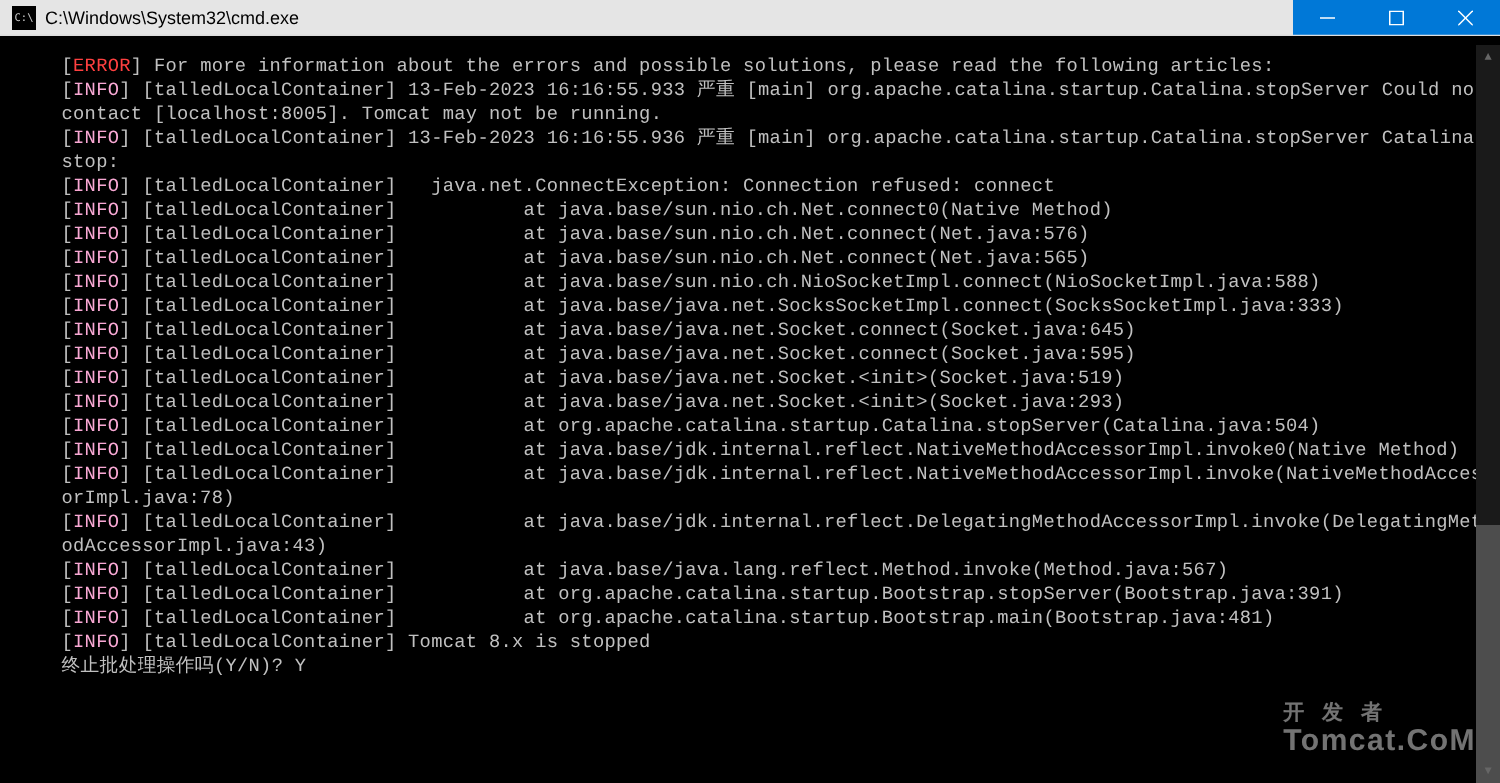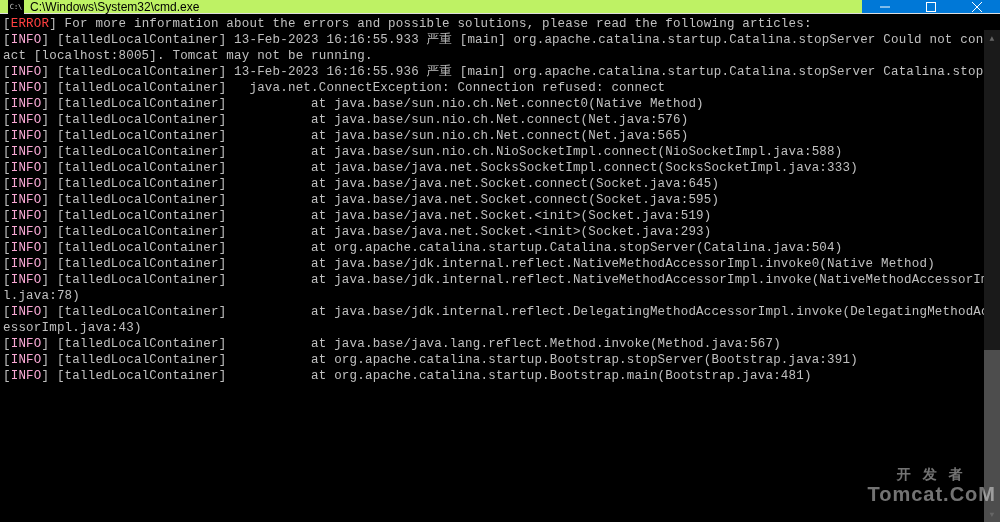--- a/index.html
+++ b/index.html
@@ -10,22 +10,22 @@
     body {
       width: 1000px;
       height: 522px;
       font-family: Consolas, 'Courier New', monospace;
       font-size: 13px;
       background: #000;
       overflow: hidden;
       position: relative;
     }
     .titlebar {
-      height: 14px;
-      background: #bef264;
+      height: 24px;
+      background: #e5e5e5;
       display: flex;
       align-items: center;
       padding: 0 8px;
       border-bottom: 1px solid #ddd;
     }
     .titlebar-icon {
       width: 16px;
       height: 16px;
       background: #000;
       margin-right: 6px;
@@ -68,44 +68,45 @@
     }
     .controls-bg {
       background: #0078d7;
       display: flex;
       height: 100%;
       margin-right: -8px;
     }
     .terminal {
       background: #000;
       color: #c0c0c0;
-      padding: 2px 3px;
+      padding: 12px 3px;
       height: calc(522px - 30px);
       overflow: hidden;
       line-height: 16px;
       position: relative;
       font-size: 12.5px;
       letter-spacing: 0.2px;
+      margin-left: 38px;
     }
     .line {
       white-space: pre-wrap;
       word-break: break-all;
     }
     .error-tag { color: #ff4040; }
     .info-tag { color: #f9a8d4; }
     .bracket { color: #c0c0c0; }
     .watermark {
       position: absolute;
-      right: 4px;
+      right: 16px;
       bottom: 18px;
       color: rgba(255,255,255,0.45);
       font-family: Arial, sans-serif;
       font-size: 20px;
       font-weight: bold;
-      text-align: center;
+      text-align: left;
       line-height: 20px;
       pointer-events: none;
       letter-spacing: 1px;
     }
     .watermark .line1 { font-size: 14px; letter-spacing: 4px;}
     .cursor {
       display: inline-block;
       width: 8px;
       height: 14px;
       background: #c0c0c0;
@@ -179,20 +180,22 @@
     <div class="line"><span class="bracket">[</span><span class="info-tag">INFO</span><span class="bracket">]</span> [talledLocalContainer]           at java.base/java.net.Socket.connect(Socket.java:595)</div>
     <div class="line"><span class="bracket">[</span><span class="info-tag">INFO</span><span class="bracket">]</span> [talledLocalContainer]           at java.base/java.net.Socket.&lt;init&gt;(Socket.java:519)</div>
     <div class="line"><span class="bracket">[</span><span class="info-tag">INFO</span><span class="bracket">]</span> [talledLocalContainer]           at java.base/java.net.Socket.&lt;init&gt;(Socket.java:293)</div>
     <div class="line"><span class="bracket">[</span><span class="info-tag">INFO</span><span class="bracket">]</span> [talledLocalContainer]           at org.apache.catalina.startup.Catalina.stopServer(Catalina.java:504)</div>
     <div class="line"><span class="bracket">[</span><span class="info-tag">INFO</span><span class="bracket">]</span> [talledLocalContainer]           at java.base/jdk.internal.reflect.NativeMethodAccessorImpl.invoke0(Native Method)</div>
     <div class="line"><span class="bracket">[</span><span class="info-tag">INFO</span><span class="bracket">]</span> [talledLocalContainer]           at java.base/jdk.internal.reflect.NativeMethodAccessorImpl.invoke(NativeMethodAccessorImpl.java:78)</div>
     <div class="line"><span class="bracket">[</span><span class="info-tag">INFO</span><span class="bracket">]</span> [talledLocalContainer]           at java.base/jdk.internal.reflect.DelegatingMethodAccessorImpl.invoke(DelegatingMethodAccessorImpl.java:43)</div>
     <div class="line"><span class="bracket">[</span><span class="info-tag">INFO</span><span class="bracket">]</span> [talledLocalContainer]           at java.base/java.lang.reflect.Method.invoke(Method.java:567)</div>
     <div class="line"><span class="bracket">[</span><span class="info-tag">INFO</span><span class="bracket">]</span> [talledLocalContainer]           at org.apache.catalina.startup.Bootstrap.stopServer(Bootstrap.java:391)</div>
     <div class="line"><span class="bracket">[</span><span class="info-tag">INFO</span><span class="bracket">]</span> [talledLocalContainer]           at org.apache.catalina.startup.Bootstrap.main(Bootstrap.java:481)</div>
+    <div class="line"><span class="bracket">[</span><span class="info-tag">INFO</span><span class="bracket">]</span> [talledLocalContainer] Tomcat 8.x is stopped</div>
+    <div class="line">终止批处理操作吗(Y/N)? Y</div>
     <div class="line">&nbsp;</div>
   </div>
 
 <div class="scrollbar">
   <div class="scrollbar-arrow top">▲</div>
   <div class="scrollbar-thumb"></div>
   <div class="scrollbar-arrow bottom">▼</div>
 </div>
 
 <div class="watermark">

